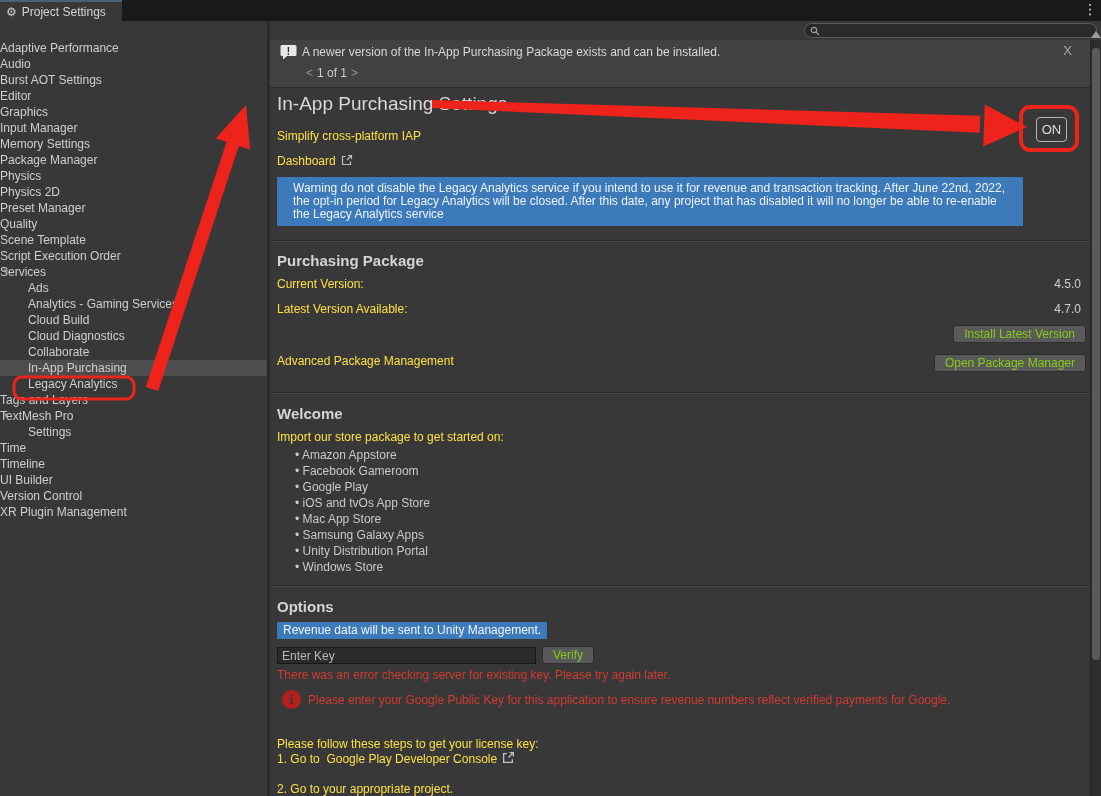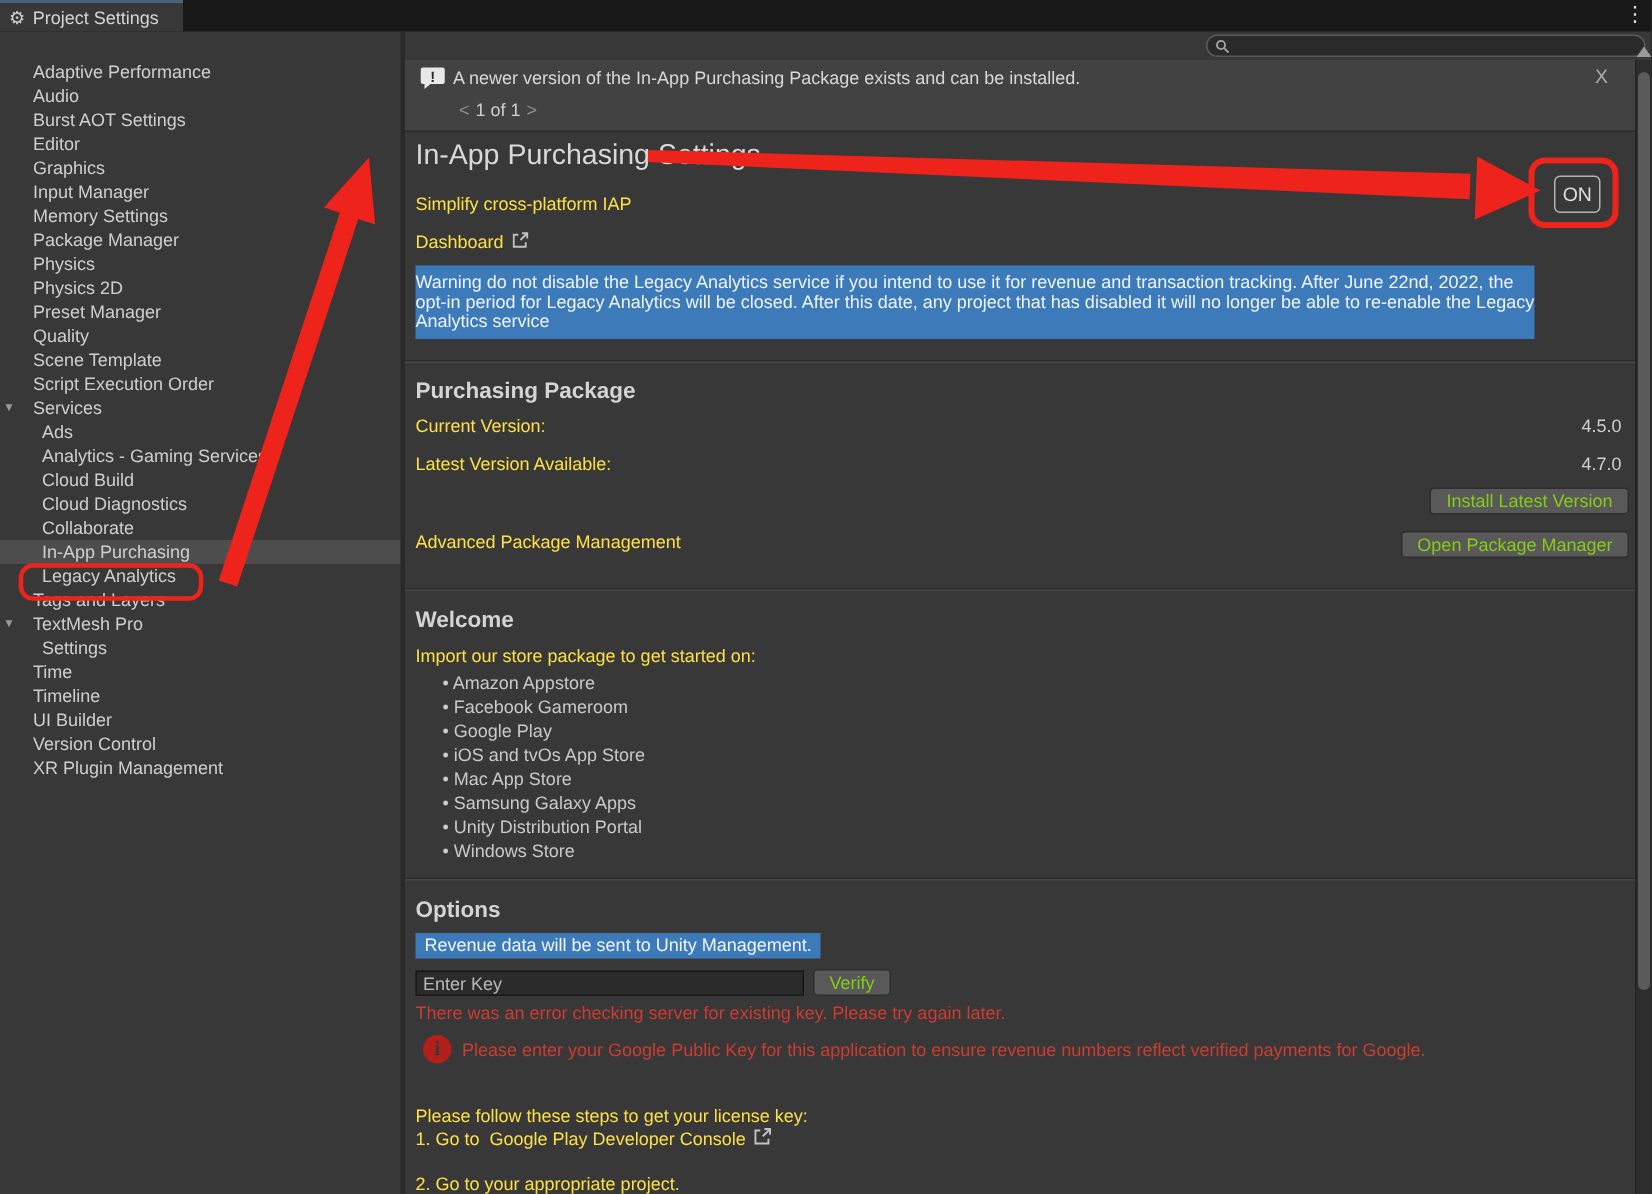--- a/index.html
+++ b/index.html
@@ -21,21 +21,21 @@
   .searchbox{ position:absolute; right:4px; top:23px; width:293px; height:15px; background:#2a2a2a;
               border:1px solid #5b5b5b; border-radius:8px; display:flex; align-items:center; padding:0 5px; }
   .searchbox input{ flex:1; background:transparent; border:none; outline:none; color:#ddd; font-size:11px;
                     font-family:"Liberation Sans",sans-serif; height:12px; }
 
   
   .sidebar{ position:absolute; left:0; top:40px; width:267px; height:756px; background:#383838; }
   .side-item{ position:relative; height:16px; line-height:16px; font-size:12px; color:#cfcfcf;
               white-space:nowrap; cursor:default; }
   .side-item.sel{ background:#4d4d4d; }
-  .side-item .lbl0{ padding-left:22px; }
+  .side-item .lbl0{ padding-left:0; }
   .side-item .lbl1{ padding-left:28px; }
   .fold{ position:absolute; left:2px; top:0px; font-size:8px; color:#999; }
   .vdivider{ position:absolute; left:267px; top:21px; width:3px; height:775px; background:#2a2a2a; }
 
   
   .main{ position:absolute; left:270px; top:40px; width:820px; height:756px; background:#383838; }
   .banner{ position:absolute; left:0; top:0; width:820px; height:48px; background:#424242;
            border-bottom:1px solid #2c2c2c; }
   .banner .msg{ position:absolute; left:32px; top:5px; color:#d8d8d8; font-size:12px; }
   .banner .bubble{ position:absolute; left:10px; top:4px; }
@@ -45,21 +45,21 @@
 
   .h1{ position:absolute; left:7px; top:53px; font-size:19px; color:#d8d8d8; }
   .h2{ position:absolute; font-size:15px; font-weight:bold; color:#d4d4d4; }
   .txt{ position:absolute; font-size:12px; color:#fde047; }
 
   .on-btn{ position:absolute; left:766px; top:77px; width:31px; height:25px; border:1px solid #b5b5b5;
            border-radius:4px; color:#dedede; font-size:13px; display:flex; align-items:center;
            justify-content:center; cursor:default; background:transparent; }
 
   .bluebox{ position:absolute; left:7px; top:137px; width:746px; background:#3d7ab9; color:#eef4fb;
-            font-size:12px; line-height:13px; padding:5px 0; }
+            font-size:12px; line-height:13px; padding:5px 16px; }
   .divider{ position:absolute; left:0; width:820px; height:2px; border-top:1px solid #2a2a2a;
             border-bottom:1px solid #474747; }
   .rightval{ position:absolute; right:9px; font-size:12px; color:#cfcfcf; text-align:right; }
   .ubtn{ position:absolute; background:#595959; border:1px solid #2e2e2e; border-radius:3px;
          color:#84cc16; font-size:12px; height:18px; line-height:16px; padding:0 10px; cursor:default;
          font-family:"Liberation Sans",sans-serif; }
   .ubtn.right{ right:4px; }
 
   .stores{ position:absolute; left:25px; top:407px; }
   .store-item{ height:16px; line-height:16px; font-size:12px; color:#c9c9c9; }

